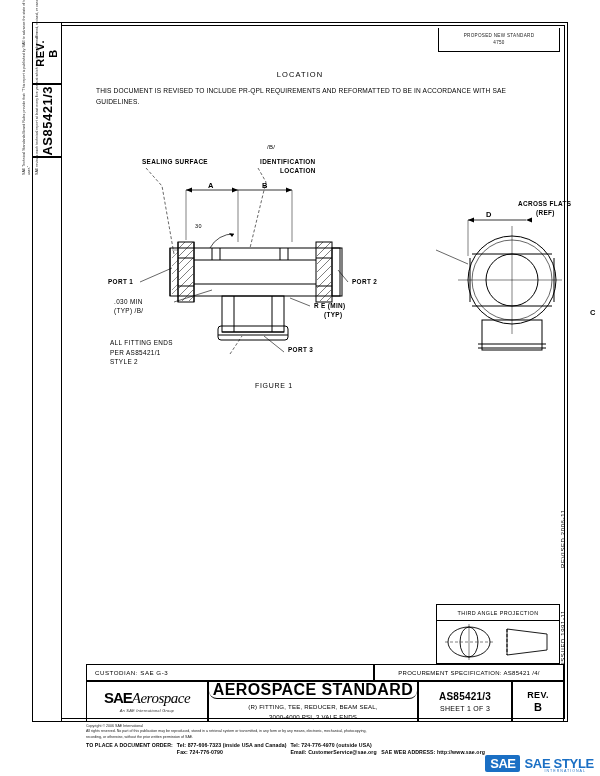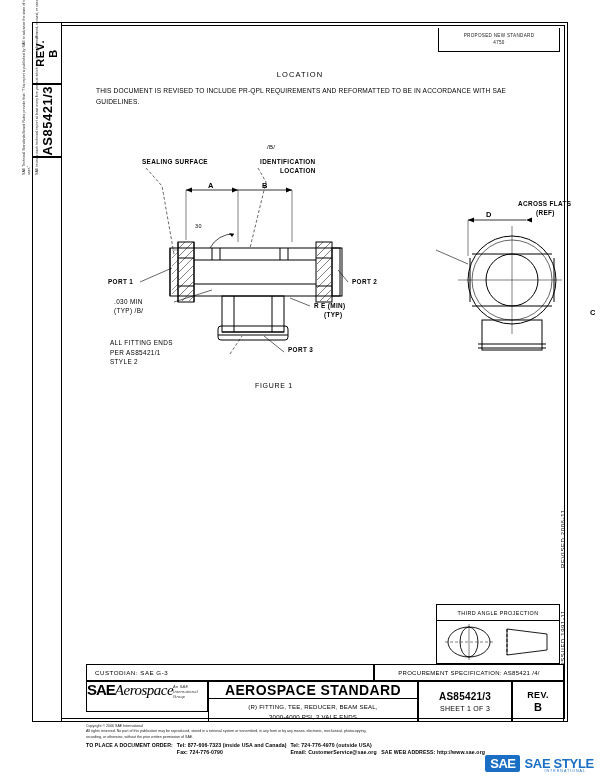--- a/index.html
+++ b/index.html
@@ -48,26 +48,26 @@
   #figure-caption{position:absolute;left:255px;top:382px;font-size:7px;letter-spacing:.7px;}
 
   
   #tap{position:absolute;left:436px;top:604px;width:124px;height:60px;border:1px solid #000;box-sizing:border-box;}
   #tap-title{height:15px;border-bottom:1px solid #000;display:flex;align-items:center;justify-content:center;font-size:5.4px;letter-spacing:.4px;}
 
   
   .tb{position:absolute;border:1.2px solid #000;box-sizing:border-box;}
   #tb-custodian{left:86px;top:664px;width:288px;height:17px;display:flex;align-items:center;padding-left:8px;font-size:6.2px;letter-spacing:.5px;}
   #tb-procspec{left:374px;top:664px;width:190px;height:17px;display:flex;align-items:center;justify-content:center;font-size:6px;letter-spacing:.3px;}
-  #tb-logo{left:86px;top:681px;width:122px;height:31px;display:flex;flex-direction:row;align-items:flex-start;justify-content:center;}
+  #tb-logo{left:86px;top:681px;width:122px;height:41px;display:flex;flex-direction:column;align-items:center;justify-content:center;}
   #tb-title{left:208px;top:681px;width:210px;height:41px;}
   #tb-docno{left:418px;top:681px;width:94px;height:41px;display:flex;flex-direction:column;align-items:center;justify-content:center;}
   #tb-rev{left:512px;top:681px;width:52px;height:41px;display:flex;flex-direction:column;align-items:center;justify-content:center;}
 
-  #tb-title-main{height:16px;display:flex;align-items:center;justify-content:center;font-size:14px;font-weight:bold;letter-spacing:.4px;border-bottom:1.2px solid #000;}
+  #tb-title-main{height:16px;display:flex;align-items:center;justify-content:center;font-size:16px;font-weight:bold;letter-spacing:.4px;border-bottom:1.2px solid #000;border-radius:8px;}
   #tb-title-desc{height:25px;display:flex;flex-direction:column;align-items:center;justify-content:center;font-size:6.1px;letter-spacing:.2px;line-height:1.6;}
 
   .sae-logo{font-size:15px;font-weight:bold;letter-spacing:-1px;line-height:1;}
   .sae-logo i{font-style:italic;font-weight:normal;font-family:"Liberation Serif",serif;letter-spacing:-0.5px;}
   .sae-sub{font-size:4px;font-style:italic;letter-spacing:.2px;margin-top:2px;color:#333;}
 
   #tb-docnum{font-size:10px;font-weight:bold;letter-spacing:.2px;}
   #tb-sheet{font-size:7px;margin-top:3px;letter-spacing:.3px;}
   #tb-revlabel{font-size:9px;font-weight:bold;letter-spacing:.3px;}
   #tb-revval{font-size:11px;font-weight:bold;margin-top:1px;}

